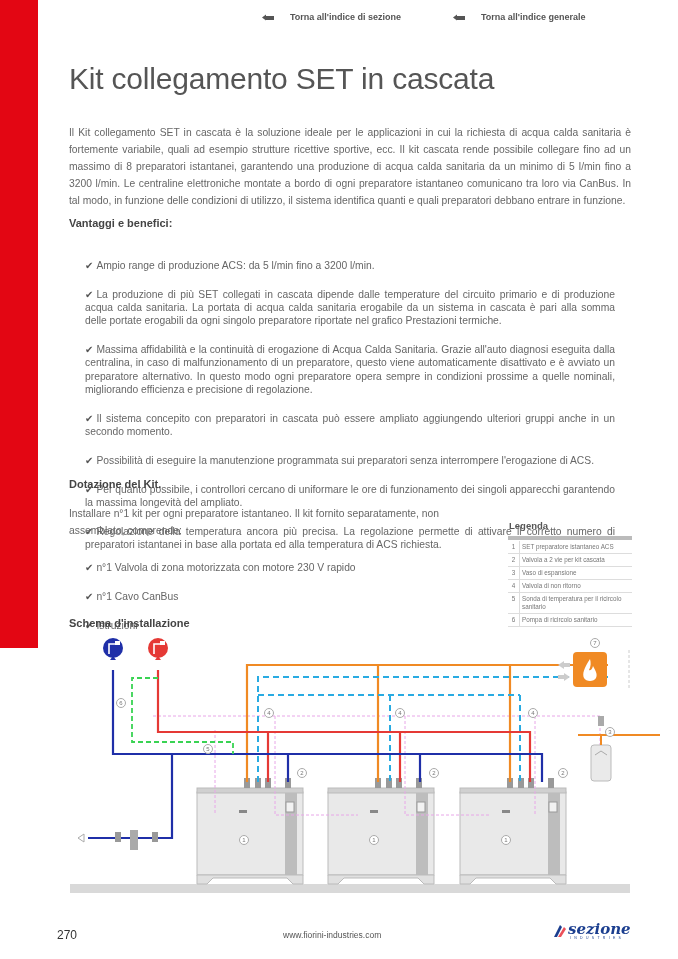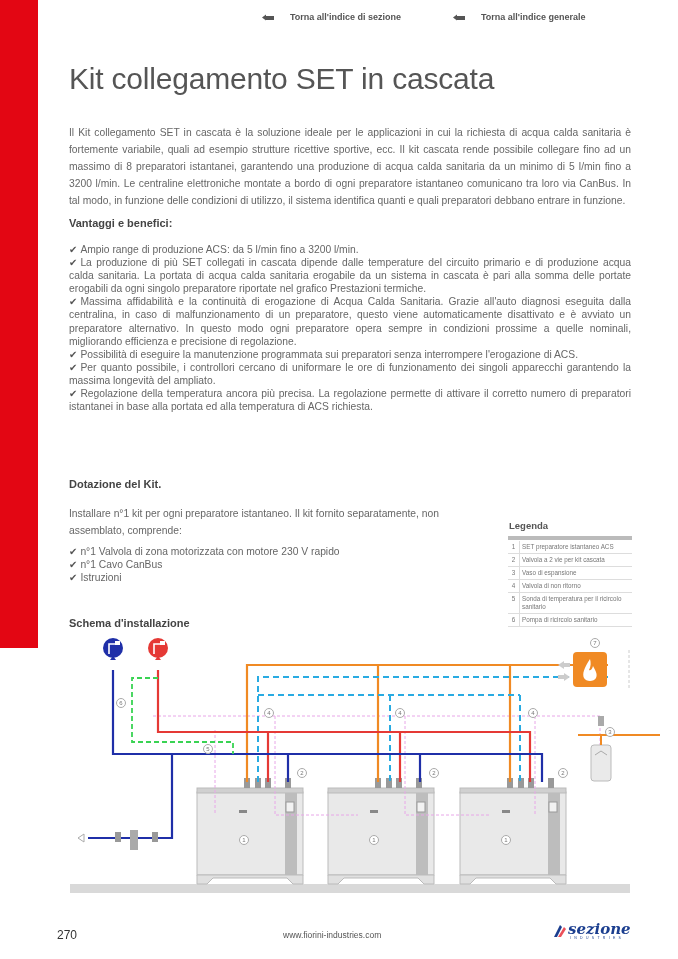--- a/index.html
+++ b/index.html
@@ -6,21 +6,21 @@
   body { width:678px; height:959px; position:relative; background:#ffffff; overflow:hidden;
          font-family:"Liberation Sans", sans-serif; color:#555; }
   .redbar { position:absolute; left:0; top:0; width:38px; height:648px; background:#e30613; }
   .topnav { position:absolute; top:12px; font-size:9px; font-weight:bold; color:#555; display:flex; align-items:center; gap:16px; cursor:pointer; }
   .topnav .arr { display:inline-block; width:12px; height:7px; position:relative; }
   .topnav .arr svg { display:block; }
   .title { position:absolute; left:69px; top:62px; font-size:30px; color:#555; font-weight:normal; margin:0; letter-spacing:-0.2px; }
   .para { position:absolute; left:69px; width:562px; font-size:10.3px; line-height:17px; color:#666; text-align:justify; margin:0; }
   .h3 { position:absolute; left:69px; font-size:11px; font-weight:bold; color:#444; margin:0; }
   .list { position:absolute; left:69px; width:562px; margin:0; padding:0; list-style:none; font-size:10.3px; line-height:13.1px; color:#666; text-align:justify; }
-  .list li { margin:0; }
+  .list li { margin:16px; }
   .check { color:#555; font-size:10px; margin-right:3px; }
   .legend { position:absolute; left:508px; top:520px; width:124px; }
   .legend-title { font-size:9.5px; font-weight:bold; color:#555; margin:0 0 5px 1px; }
   .legend-bar { height:4px; background:#bbb; margin-bottom:1px; }
   .legend table { border-collapse:collapse; width:100%; font-size:6.3px; color:#777; }
   .legend td { border-bottom:1px solid #ddd; padding:2px 2px; vertical-align:top; line-height:8px; }
   .legend td.num { width:7px; border-right:1px solid #ddd; text-align:center; }
   .diagram { position:absolute; left:60px; top:630px; width:600px; height:268px; }
   .footer-page { position:absolute; left:57px; top:928px; font-size:12px; color:#333; }
   .footer-url { position:absolute; left:283px; top:930px; font-size:8.5px; color:#555; }
@@ -53,20 +53,21 @@
 <h1 class="title">Kit collegamento SET in cascata</h1>
 
 <p class="para" style="top:124px;">Il Kit collegamento SET in cascata è la soluzione ideale per le applicazioni in cui la richiesta di acqua calda sanitaria è fortemente variabile, quali ad esempio strutture ricettive sportive, ecc. Il kit cascata rende possibile collegare fino ad un massimo di 8 preparatori istantanei, garantendo una produzione di acqua calda sanitaria da un minimo di 5 l/min fino a 3200 l/min. Le centraline elettroniche montate a bordo di ogni preparatore istantaneo comunicano tra loro via CanBus. In tal modo, in funzione delle condizioni di utilizzo, il sistema identifica quanti e quali preparatori debbano entrare in funzione.</p>
 
 <h3 class="h3" style="top:217px;">Vantaggi e benefici:</h3>
 
 <ul class="list" style="top:243px;">
   <li><span class="check">✔</span><span>Ampio range di produzione ACS: da 5 l/min fino a 3200 l/min.</span></li>
   <li><span class="check">✔</span><span>La produzione di più SET collegati in cascata dipende dalle temperature del circuito primario e di produzione acqua calda sanitaria. La portata di acqua calda sanitaria erogabile da un sistema in cascata è pari alla somma delle portate erogabili da ogni singolo preparatore riportate nel grafico Prestazioni termiche.</span></li>
   <li><span class="check">✔</span><span>Massima affidabilità e la continuità di erogazione di Acqua Calda Sanitaria. Grazie all'auto diagnosi eseguita dalla centralina,  in caso di malfunzionamento di un preparatore, questo viene automaticamente disattivato e è avviato un preparatore alternativo. In questo modo ogni preparatore opera sempre in condizioni prossime a quelle nominali, migliorando efficienza e precisione di regolazione.</span></li>
+  <li><span class="check">✔</span><span>Il sistema concepito con preparatori in cascata può essere ampliato aggiungendo ulteriori gruppi anche in un secondo momento.</span></li>
   <li><span class="check">✔</span><span>Possibilità di eseguire la manutenzione programmata sui preparatori senza interrompere l'erogazione di ACS.</span></li>
   <li><span class="check">✔</span><span>Per quanto possibile, i controllori cercano di uniformare le ore di funzionamento dei singoli apparecchi garantendo la massima longevità del ampliato.</span></li>
   <li><span class="check">✔</span><span>Regolazione della temperatura ancora più precisa. La regolazione permette di attivare il corretto numero di preparatori istantanei in base alla portata ed alla temperatura di ACS richiesta.</span></li>
 </ul>
 
 <h3 class="h3" style="top:478px;">Dotazione del Kit.</h3>
 <p class="para" style="top:505px; width:395px; text-align:left;">Installare n°1 kit per ogni preparatore istantaneo. Il kit fornito separatamente, non assemblato, comprende:</p>
 
 <ul class="list" style="top:545px; width:400px;">
   <li><span class="check">✔</span><span>n°1 Valvola di zona motorizzata con motore 230 V rapido</span></li>

